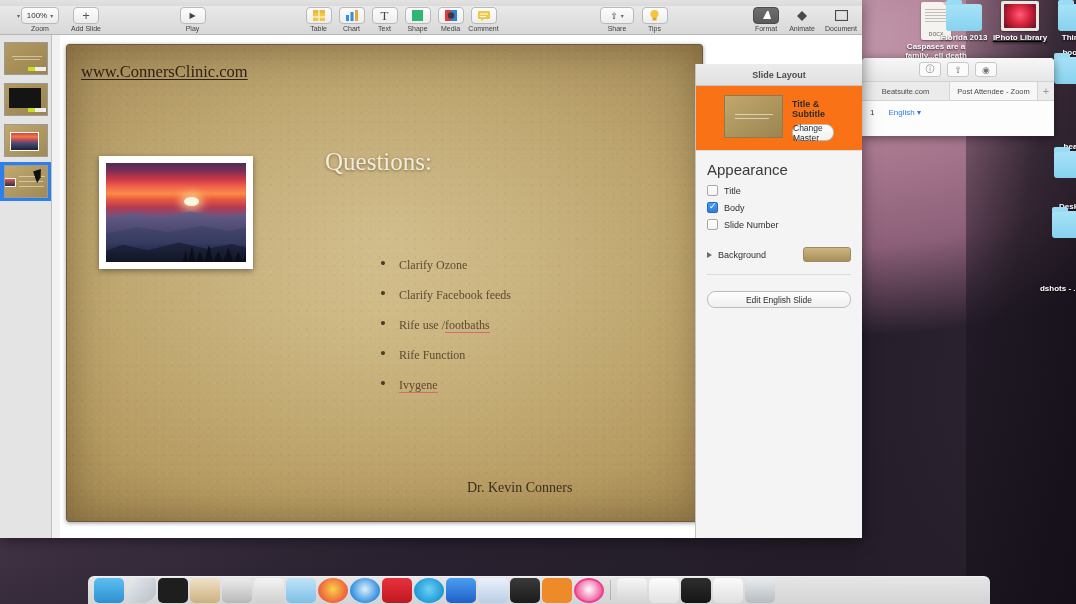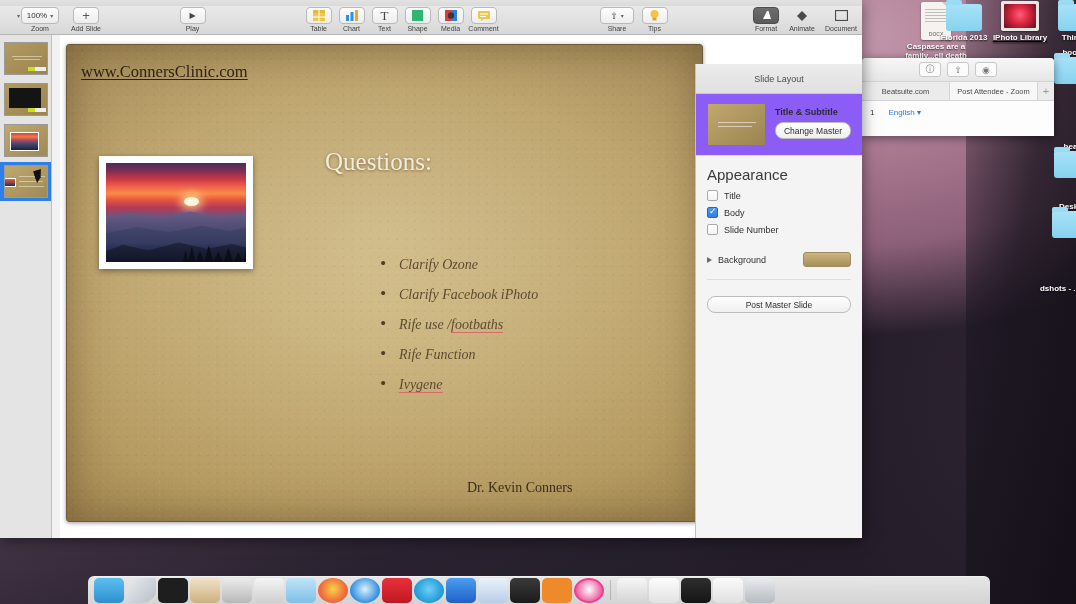--- a/index.html
+++ b/index.html
@@ -208,21 +208,21 @@
   .r2 { top: 58%; height: 24%; background: linear-gradient(180deg,#4a4a70,#353a5e); clip-path: polygon(0 55%, 22% 28%, 45% 50%, 68% 22%, 88% 45%, 100% 30%, 100% 100%, 0 100%); }
   .r3 { top: 72%; height: 28%; background: linear-gradient(180deg,#262c4a,#111626); clip-path: polygon(0 60%, 12% 38%, 30% 58%, 52% 30%, 72% 52%, 90% 35%, 100% 48%, 100% 100%, 0 100%); }
   .trees {
     position:absolute; bottom:0; left:55%; right:0; height: 26%;
     background: #0b0e18;
     clip-path: polygon(0 100%, 4% 52%, 8% 100%, 14% 40%, 20% 100%, 27% 58%, 34% 100%, 41% 35%, 48% 100%, 56% 60%, 64% 100%, 72% 45%, 80% 100%, 88% 62%, 95% 100%, 100% 55%, 100% 100%);
   }
   .bullets {
     position: absolute; left: 310px; top: 205px;
     font-family: "Liberation Serif", serif;
-    font-size: 14px; color: #5c4a30; line-height: 30px; font-style: italic;
+    font-size: 12px; color: #5c4a30; line-height: 30px;
   }
   .bullets li { list-style: none; position: relative; padding-left: 22px; white-space: nowrap; }
   .bullets li:before {
     content: "•"; position: absolute; left: 3px; top: -1px; font-size: 17px; color: #4d3e27;
   }
   .spell {
     border-bottom: 1.5px solid #d96a6a;
     padding-bottom: 0px;
   }
   .slide-footer {
@@ -230,26 +230,26 @@
     font-family: "Liberation Serif", serif;
     font-size: 14px; color: #3b2d1c;
   }
 
   
   .inspector {
     position: absolute; right: 0; top: 29px; width: 167px; bottom: 0;
     background: #f4f4f4; border-left: 1px solid #c3c3c3;
   }
   .insp-hdr {
-    height: 30px; background: linear-gradient(180deg,#ececec,#e0e0e0);
+    height: 22px; background: linear-gradient(180deg,#ececec,#e0e0e0);
     border-bottom: 1px solid #c8c8c8;
     display:flex; align-items:center; justify-content:center;
-    font-size: 9px; color: #4d4d4d;
-  }
-  .insp-sec { padding: 9px 11px; border-bottom: 1px solid #dcdcdc; background:#8b5cf6; }
+    font-size: 9px; color: #4d4d4d; font-weight: bold;
+  }
+  .insp-sec { padding: 9px 28px; border-bottom: 1px solid #dcdcdc; background:#f97316; }
   .master-row { display: flex; gap: 9px; align-items: flex-start; }
   .master-thumb {
     width: 59px; height: 43px; border: 1px solid #8d7a52;
     background: linear-gradient(145deg,#c0a86e,#9c8450); position: relative;
   }
   .master-thumb .ml { position:absolute; left:10px; height:1px; background: rgba(255,255,255,.55); }
   .master-meta { flex: 1; padding-top: 4px; }
   .master-name { font-size: 9px; color: #2c2c2c; font-weight: bold; margin-bottom: 5px; }
   .btn {
     width: 100%; height: 17px; border: 1px solid #bcbcbc; border-radius: 8px;
@@ -579,21 +579,21 @@
               <div class="sun"></div>
               <div class="ridge r1"></div>
               <div class="ridge r2"></div>
               <div class="ridge r3"></div>
               <div class="trees"></div>
             </div>
           </div>
 
           <ul class="bullets">
             <li><span>Clarify Ozone</span></li>
-            <li><span>Clarify Facebook iPhoto</span></li>
+            <li><span>Clarify Facebook feeds</span></li>
             <li><span>Rife use /</span><span class="spell">footbaths</span></li>
             <li><span>Rife Function</span></li>
             <li><span class="spell">Ivygene</span></li>
           </ul>
 
           <div class="slide-footer">Dr. Kevin Conners</div>
         </div>
       </div>
 
       <div class="inspector">
@@ -630,21 +630,21 @@
 
           <div class="disc-row">
             <div class="disc-left">
               <span class="tri"></span>
               <span class="chk-lbl">Background</span>
             </div>
             <div class="swatch"></div>
           </div>
 
           <div class="edit-master">
-            <div class="btn">Post Master Slide</div>
+            <div class="btn">Edit English Slide</div>
           </div>
         </div>
       </div>
 
     </div>
   </div>
 
   <div class="dock">
     <div class="dock-ico" style="background:linear-gradient(180deg,#5bc0f0,#2f8fd0);"></div>
     <div class="dock-ico" style="background:linear-gradient(135deg,#e9edf0,#b6bec6);border-radius:50% 8% 50% 8%;"></div>

